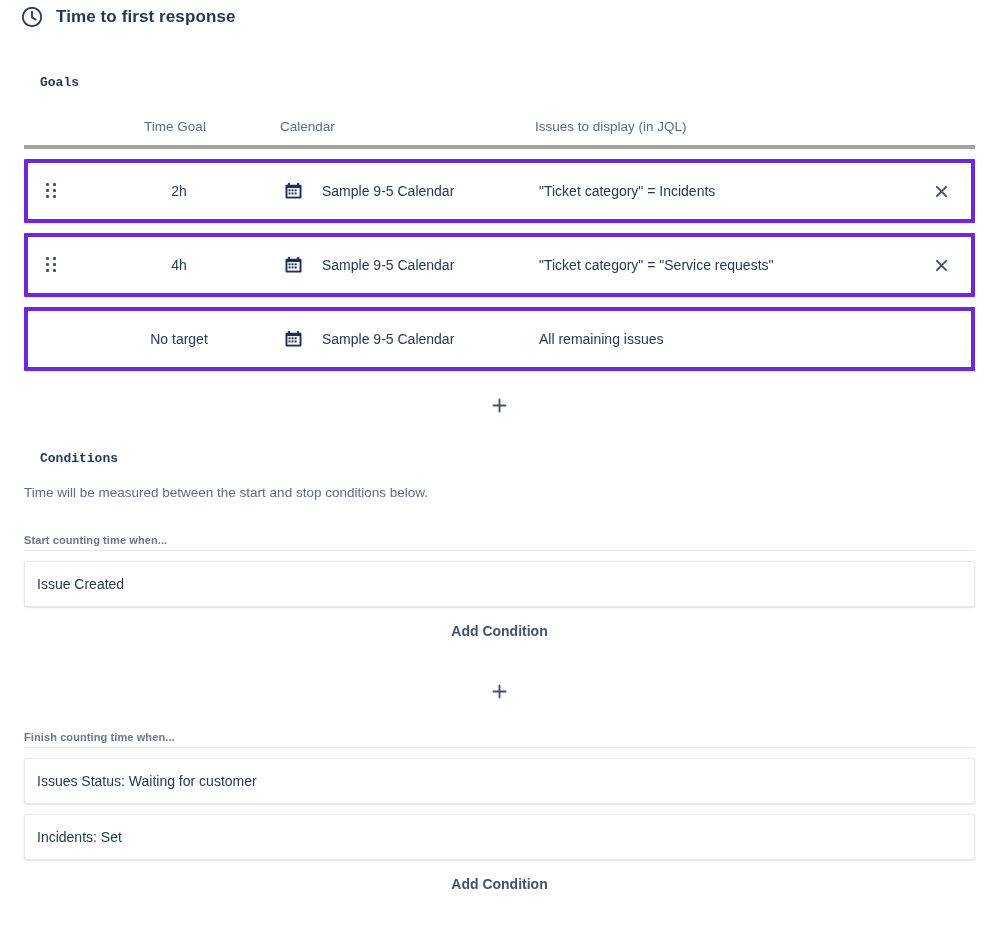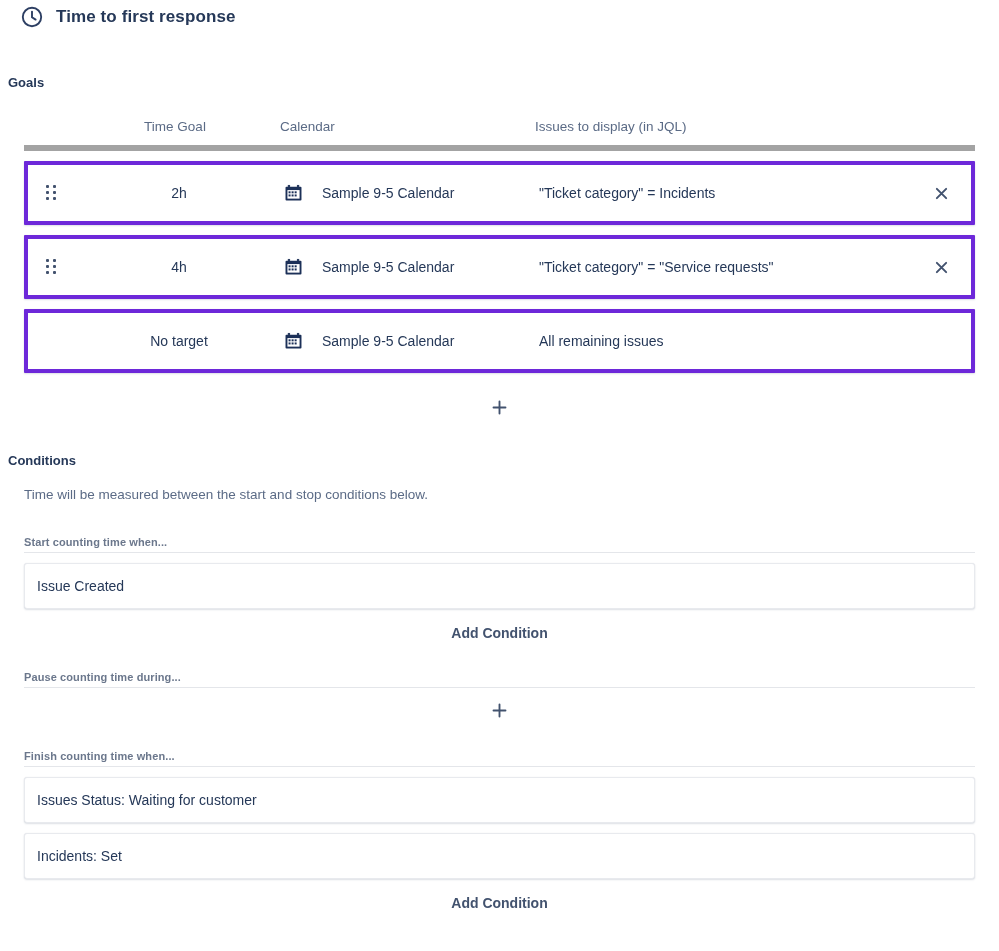--- a/index.html
+++ b/index.html
@@ -33,40 +33,41 @@
     font-weight: 700;
     color: #253858;
     letter-spacing: 0.1px;
   }
 
   
   .section-heading {
     font-size: 13px;
     font-weight: 700;
     color: #253858;
-    padding-left: 8px;
+    padding-left: 40px;
     margin-top: 45px;
+    font-family: Liberation Mono, monospace;
   }
   .section-desc {
     font-size: 13.5px;
     color: #5b6b86;
     padding-left: 24px;
     margin-top: 19px;
   }
 
   
   .goals {
     margin-top: 29px;
     padding: 0 24px;
   }
   .goals-head {
     display: flex;
     align-items: flex-end;
     padding-bottom: 11px;
-    border-bottom: 6px solid #a3a3a3;
+    border-bottom: 4px solid #a3a3a3;
     font-size: 13.5px;
     color: #5b6b86;
   }
   .col-handle { width: 46px; flex: none; }
   .col-goal   { width: 210px; flex: none; }
   .col-cal    { width: 255px; flex: none; }
   .col-jql    { flex: 1 1 auto; }
   .col-remove { width: 60px; flex: none; }
 
   .goal-row {
@@ -332,21 +333,20 @@
 
   <div class="cond-group grp-start">
     <div class="cond-label">Start counting time when...</div>
     <div class="cond-card">
       <span>Issue Created</span>
     </div>
     <button class="add-cond">Add Condition</button>
   </div>
 
   <div class="cond-group grp-pause">
-    <div class="cond-label">Pause counting time during...</div>
     <div class="plus-row pause-plus">
       <button class="plus-btn">
         <svg viewBox="0 0 16 16" stroke="#42526e" stroke-width="2" stroke-linecap="round">
           <path d="M8 1.6 V14.4 M1.6 8 H14.4"></path>
         </svg>
       </button>
     </div>
   </div>
 
   <div class="cond-group grp-finish">

